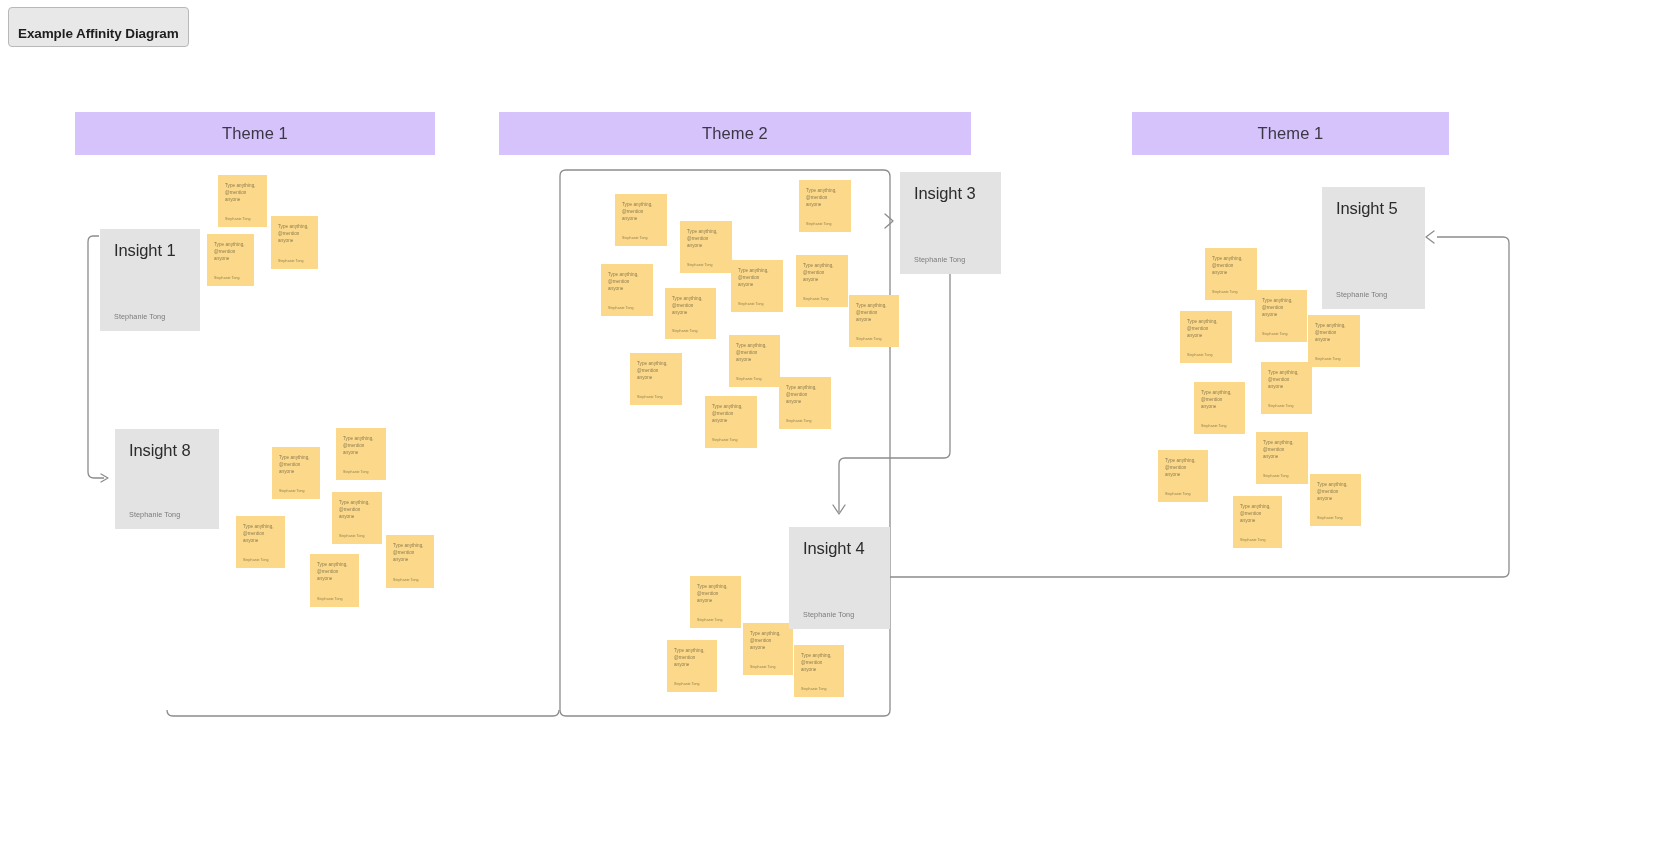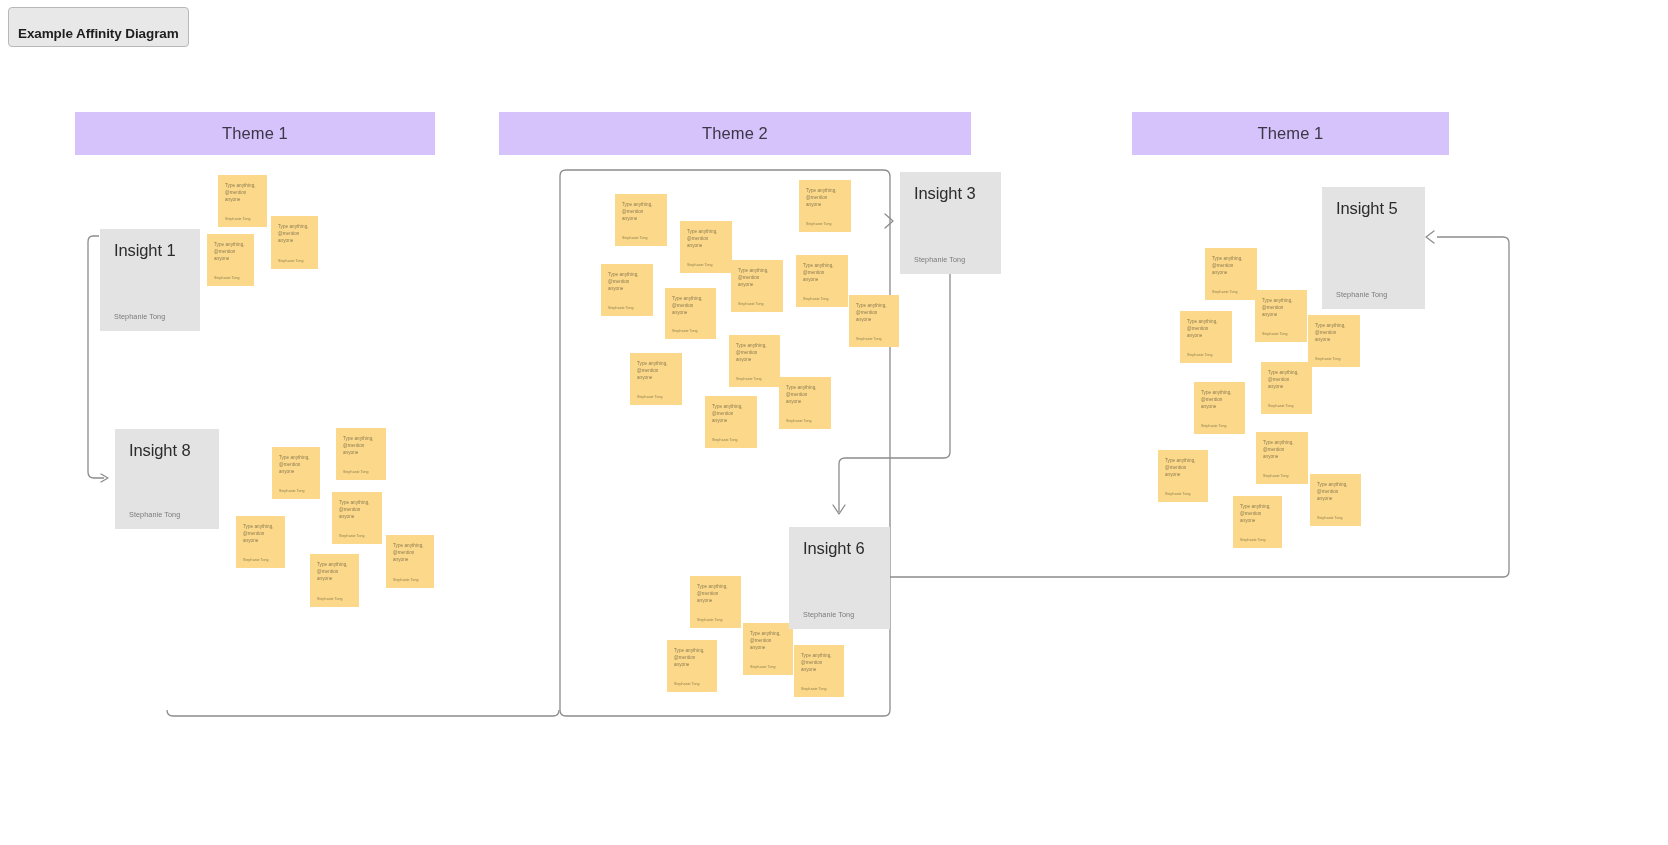--- a/index.html
+++ b/index.html
@@ -300,21 +300,21 @@
       </div>
       <div class="insight" style="left: 115px; top: 429px; width: 104px; height: 100px;">
         <div class="ins-title">Insight 8</div>
         <div class="ins-author">Stephanie Tong</div>
       </div>
       <div class="insight" style="left: 900px; top: 172px; width: 101px; height: 102px;">
         <div class="ins-title">Insight 3</div>
         <div class="ins-author">Stephanie Tong</div>
       </div>
       <div class="insight" style="left: 789px; top: 527px; width: 101px; height: 102px;">
-        <div class="ins-title">Insight 6</div>
+        <div class="ins-title">Insight 4</div>
         <div class="ins-author">Stephanie Tong</div>
       </div>
       <div class="insight" style="left: 1322px; top: 187px; width: 103px; height: 122px;">
         <div class="ins-title">Insight 5</div>
         <div class="ins-author">Stephanie Tong</div>
       </div>
     </div>
 
 </div>
 

